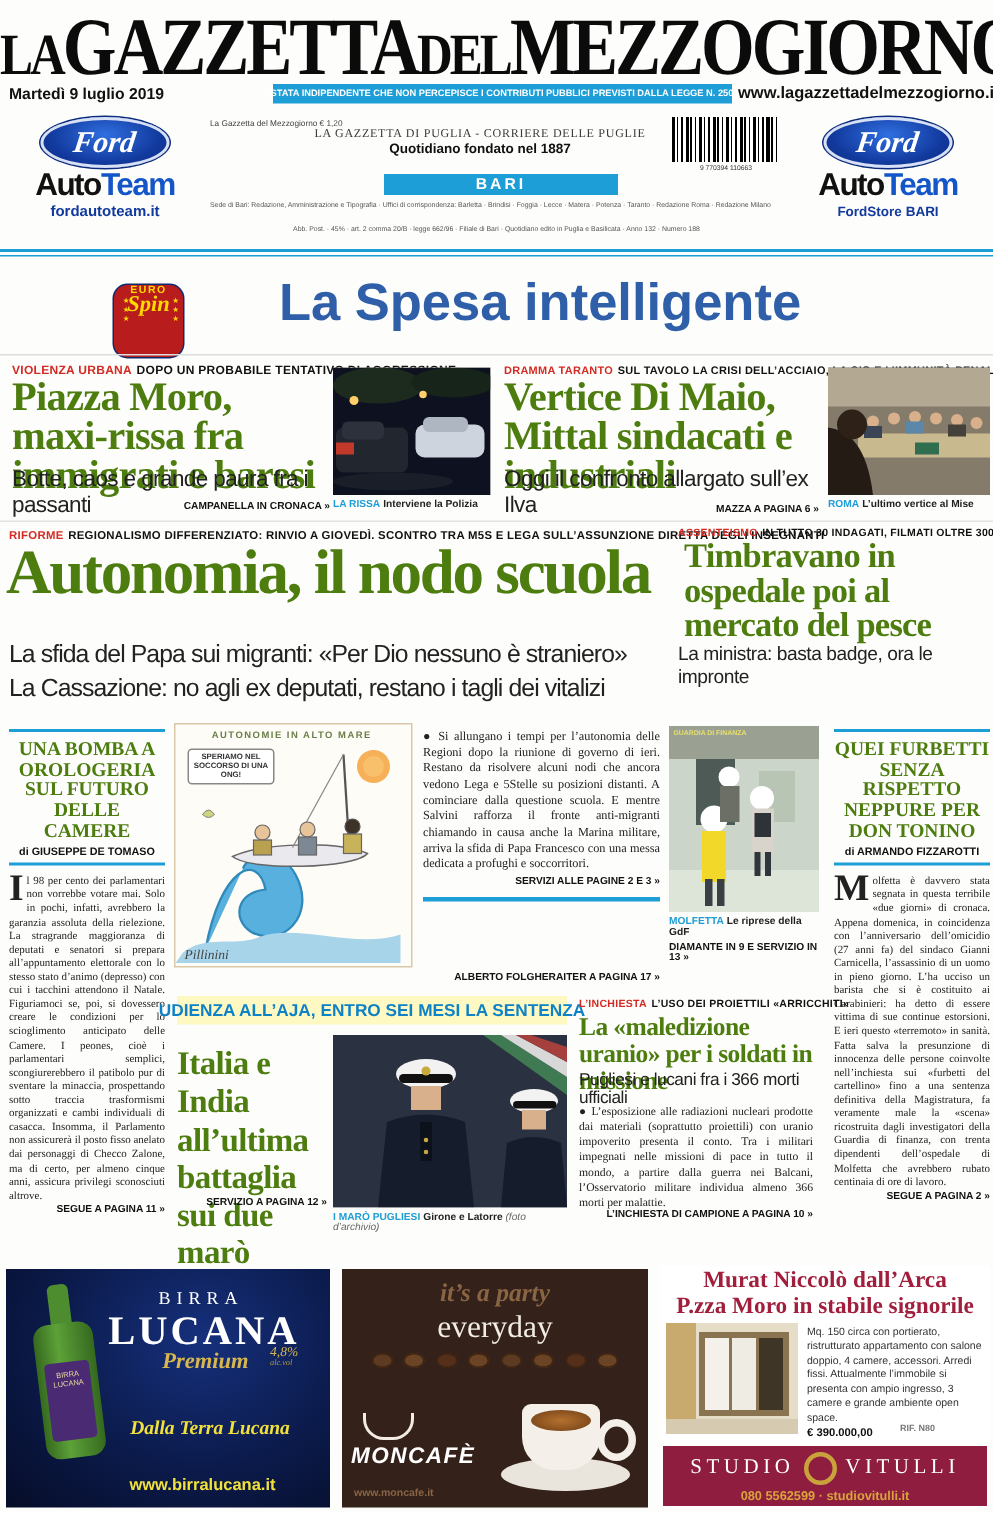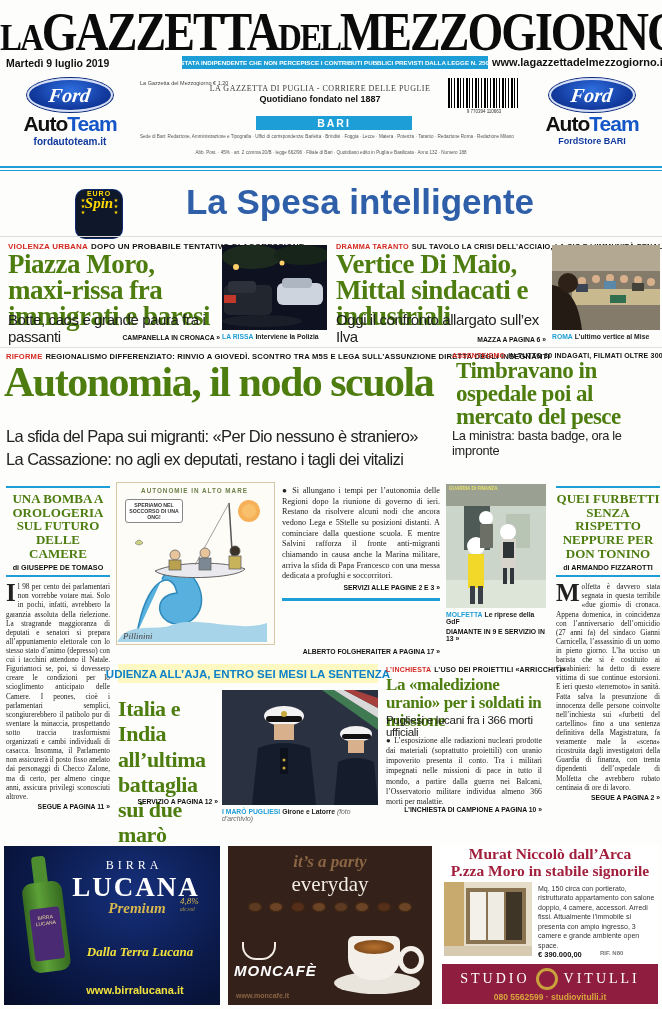--- a/index.html
+++ b/index.html
@@ -29,21 +29,21 @@
   
   .ford-oval{width:86px;height:34px;border-radius:50%;margin:0 auto;
      background:radial-gradient(ellipse at 50% 35%, #2f6fe0 0%, #123a9e 60%, #0a2a7a 100%);
      box-shadow:inset 0 0 0 2px #d7e0f5, 0 0 0 1px #0a2a7a;
      display:flex;align-items:center;justify-content:center;}
   .ford-oval span{font-family:"Liberation Serif",serif;font-style:italic;font-weight:bold;
      color:#fff;font-size:20px;transform:skewX(-8deg);}
   .autoteam{font-size:21px;font-weight:bold;color:#111;text-align:center;letter-spacing:-1px;}
   .autoteam b{color:#1456c8;}
   
-  .espn{width:46px;height:48px;background:#0f172a;border-radius:9px;position:relative;
+  .espn{width:46px;height:48px;background:#b91c1c;border-radius:9px;position:relative;
         box-shadow:0 0 0 1px #0e2a6e;text-align:center;color:#ffd900;}
   .espn .e1{display:block;font-size:7px;font-weight:bold;margin-top:10px;letter-spacing:1px;}
   .espn .e2{display:block;font-family:"Liberation Serif",serif;font-style:italic;
             font-weight:bold;font-size:15px;margin-top:-2px;}
   .espn .st{position:absolute;font-size:5px;color:#ffd900;line-height:1.4;}
   .barcode{background:repeating-linear-gradient(90deg,#000 0 2px,#fff 2px 3px,#000 3px 4px,
            #fff 4px 6px,#000 6px 7px,#fff 7px 9px);}
   .band-blue{background:#fef9c3;color:#0f82c6;font-weight:bold;display:flex;
              align-items:center;justify-content:center;}
   .tinygray{color:#555;font-size:4.6px;line-height:1.3;text-align:justify;}

